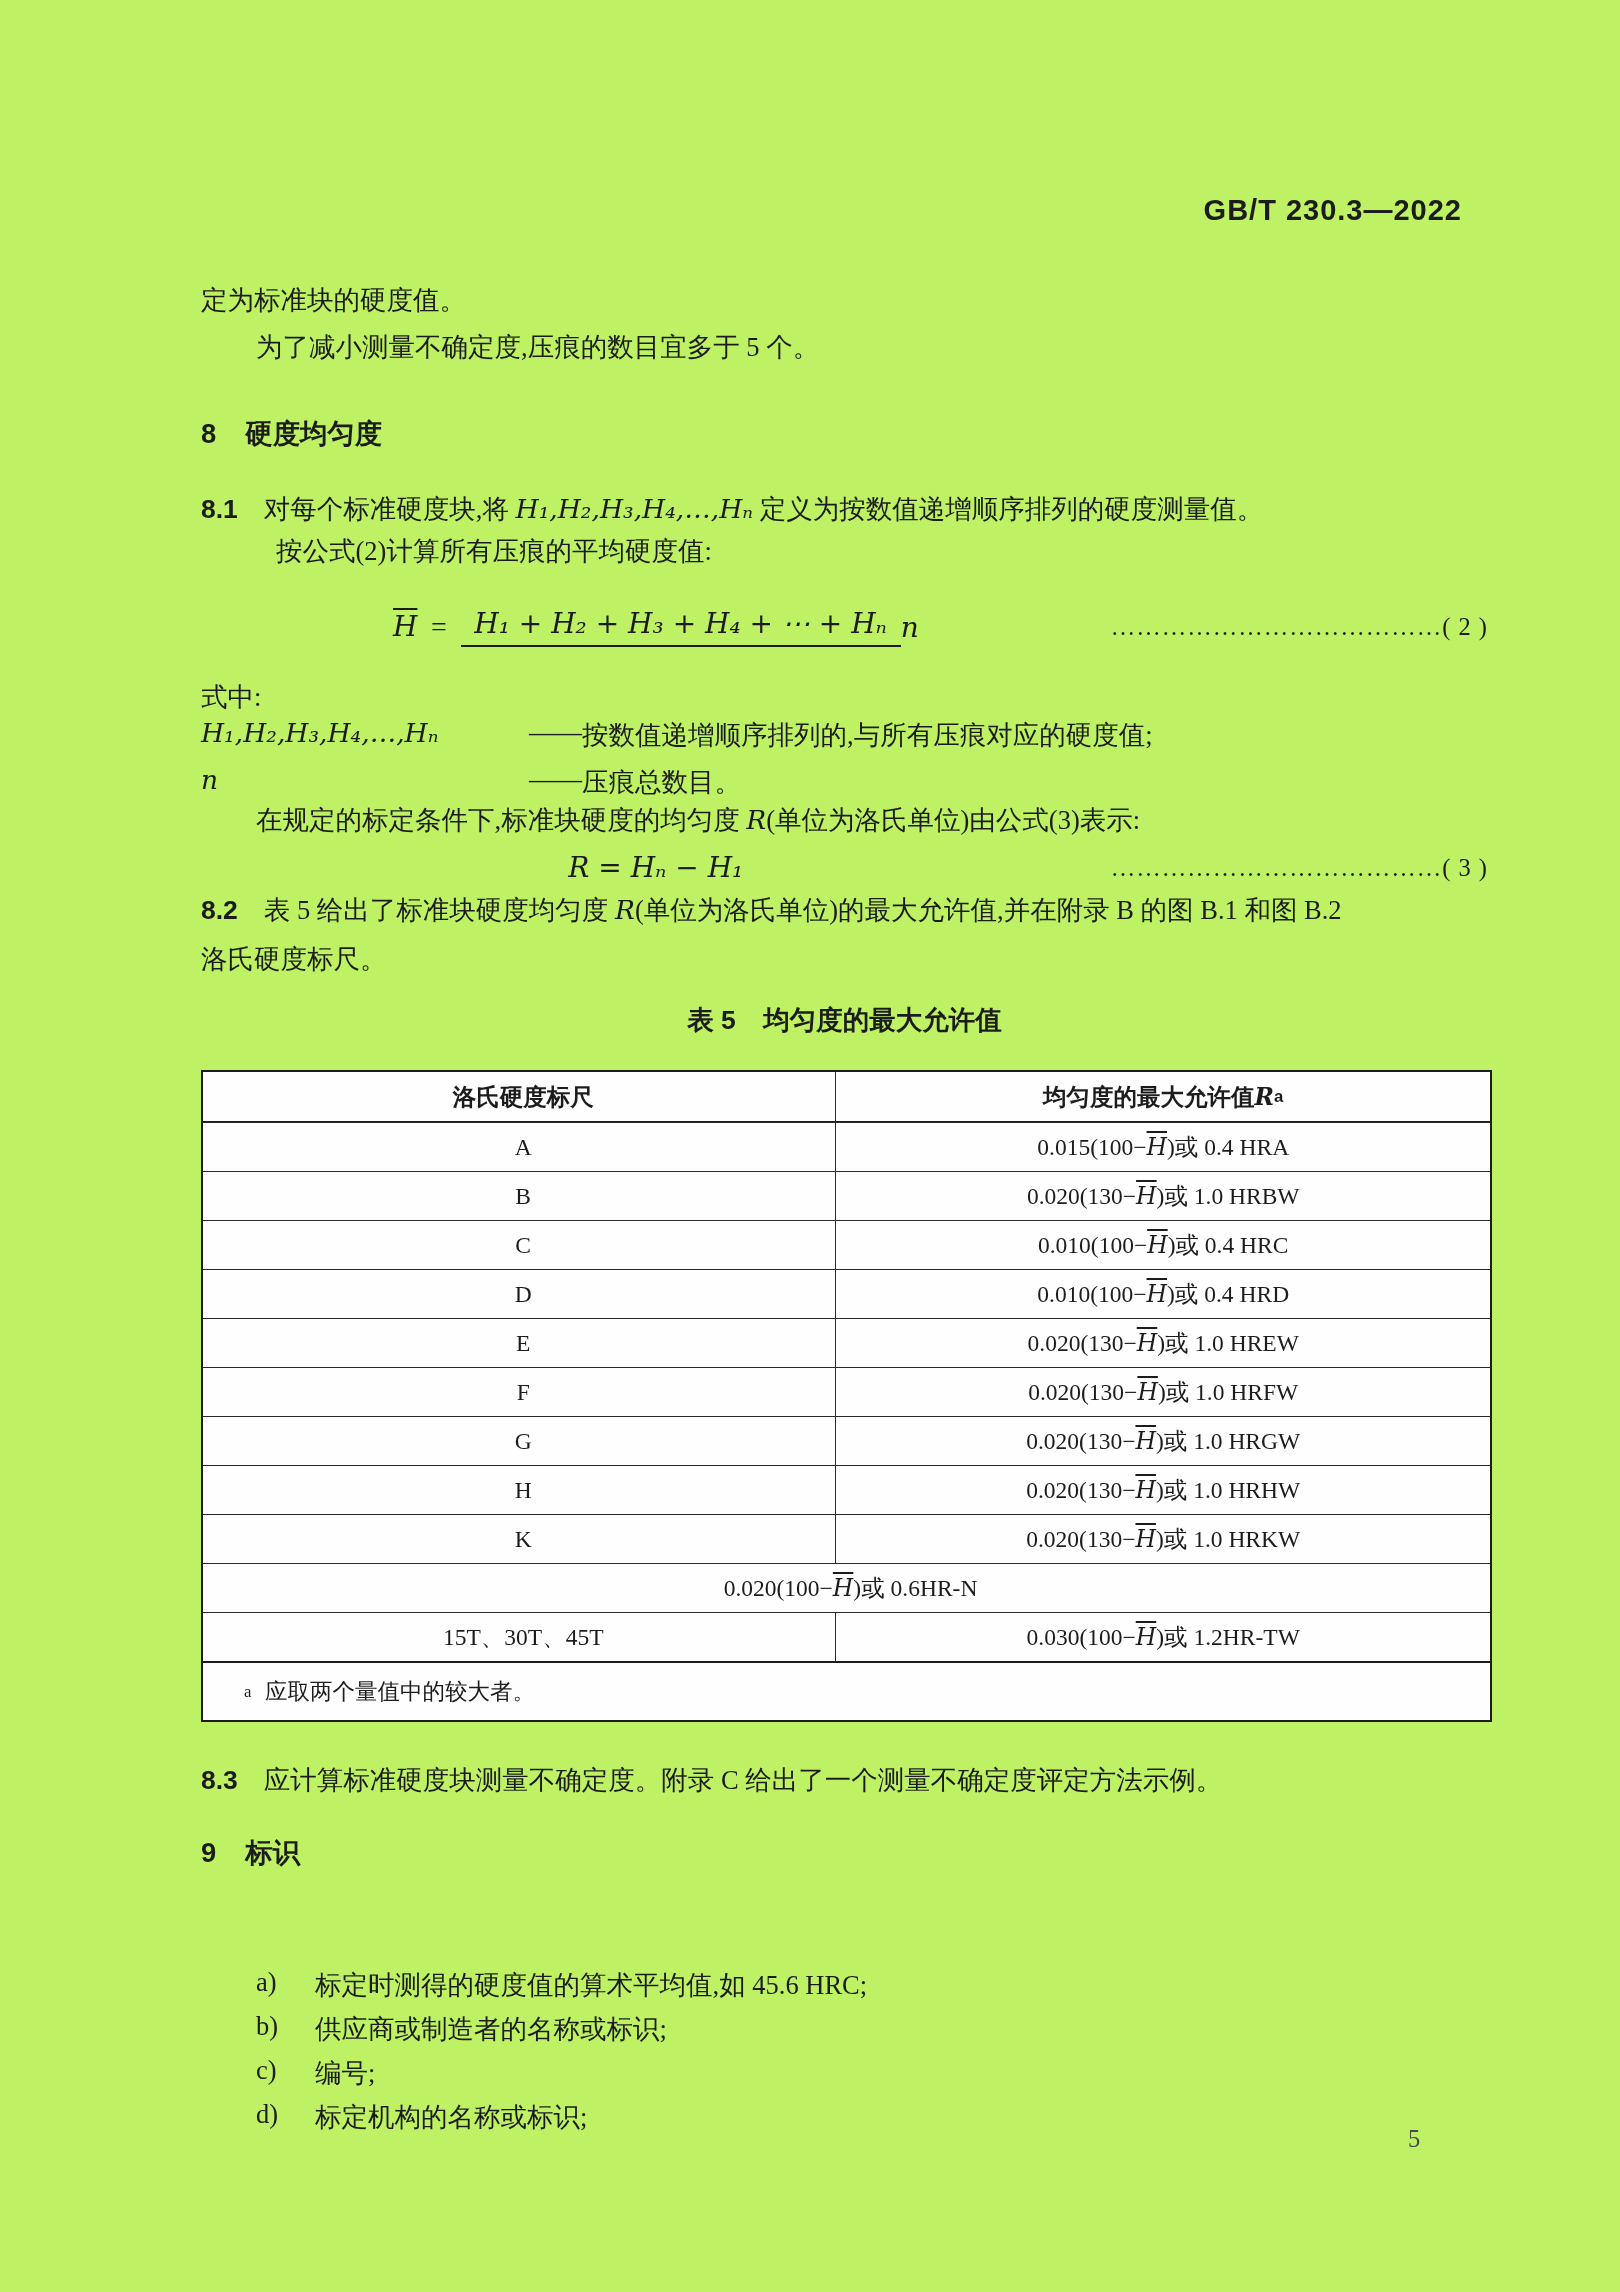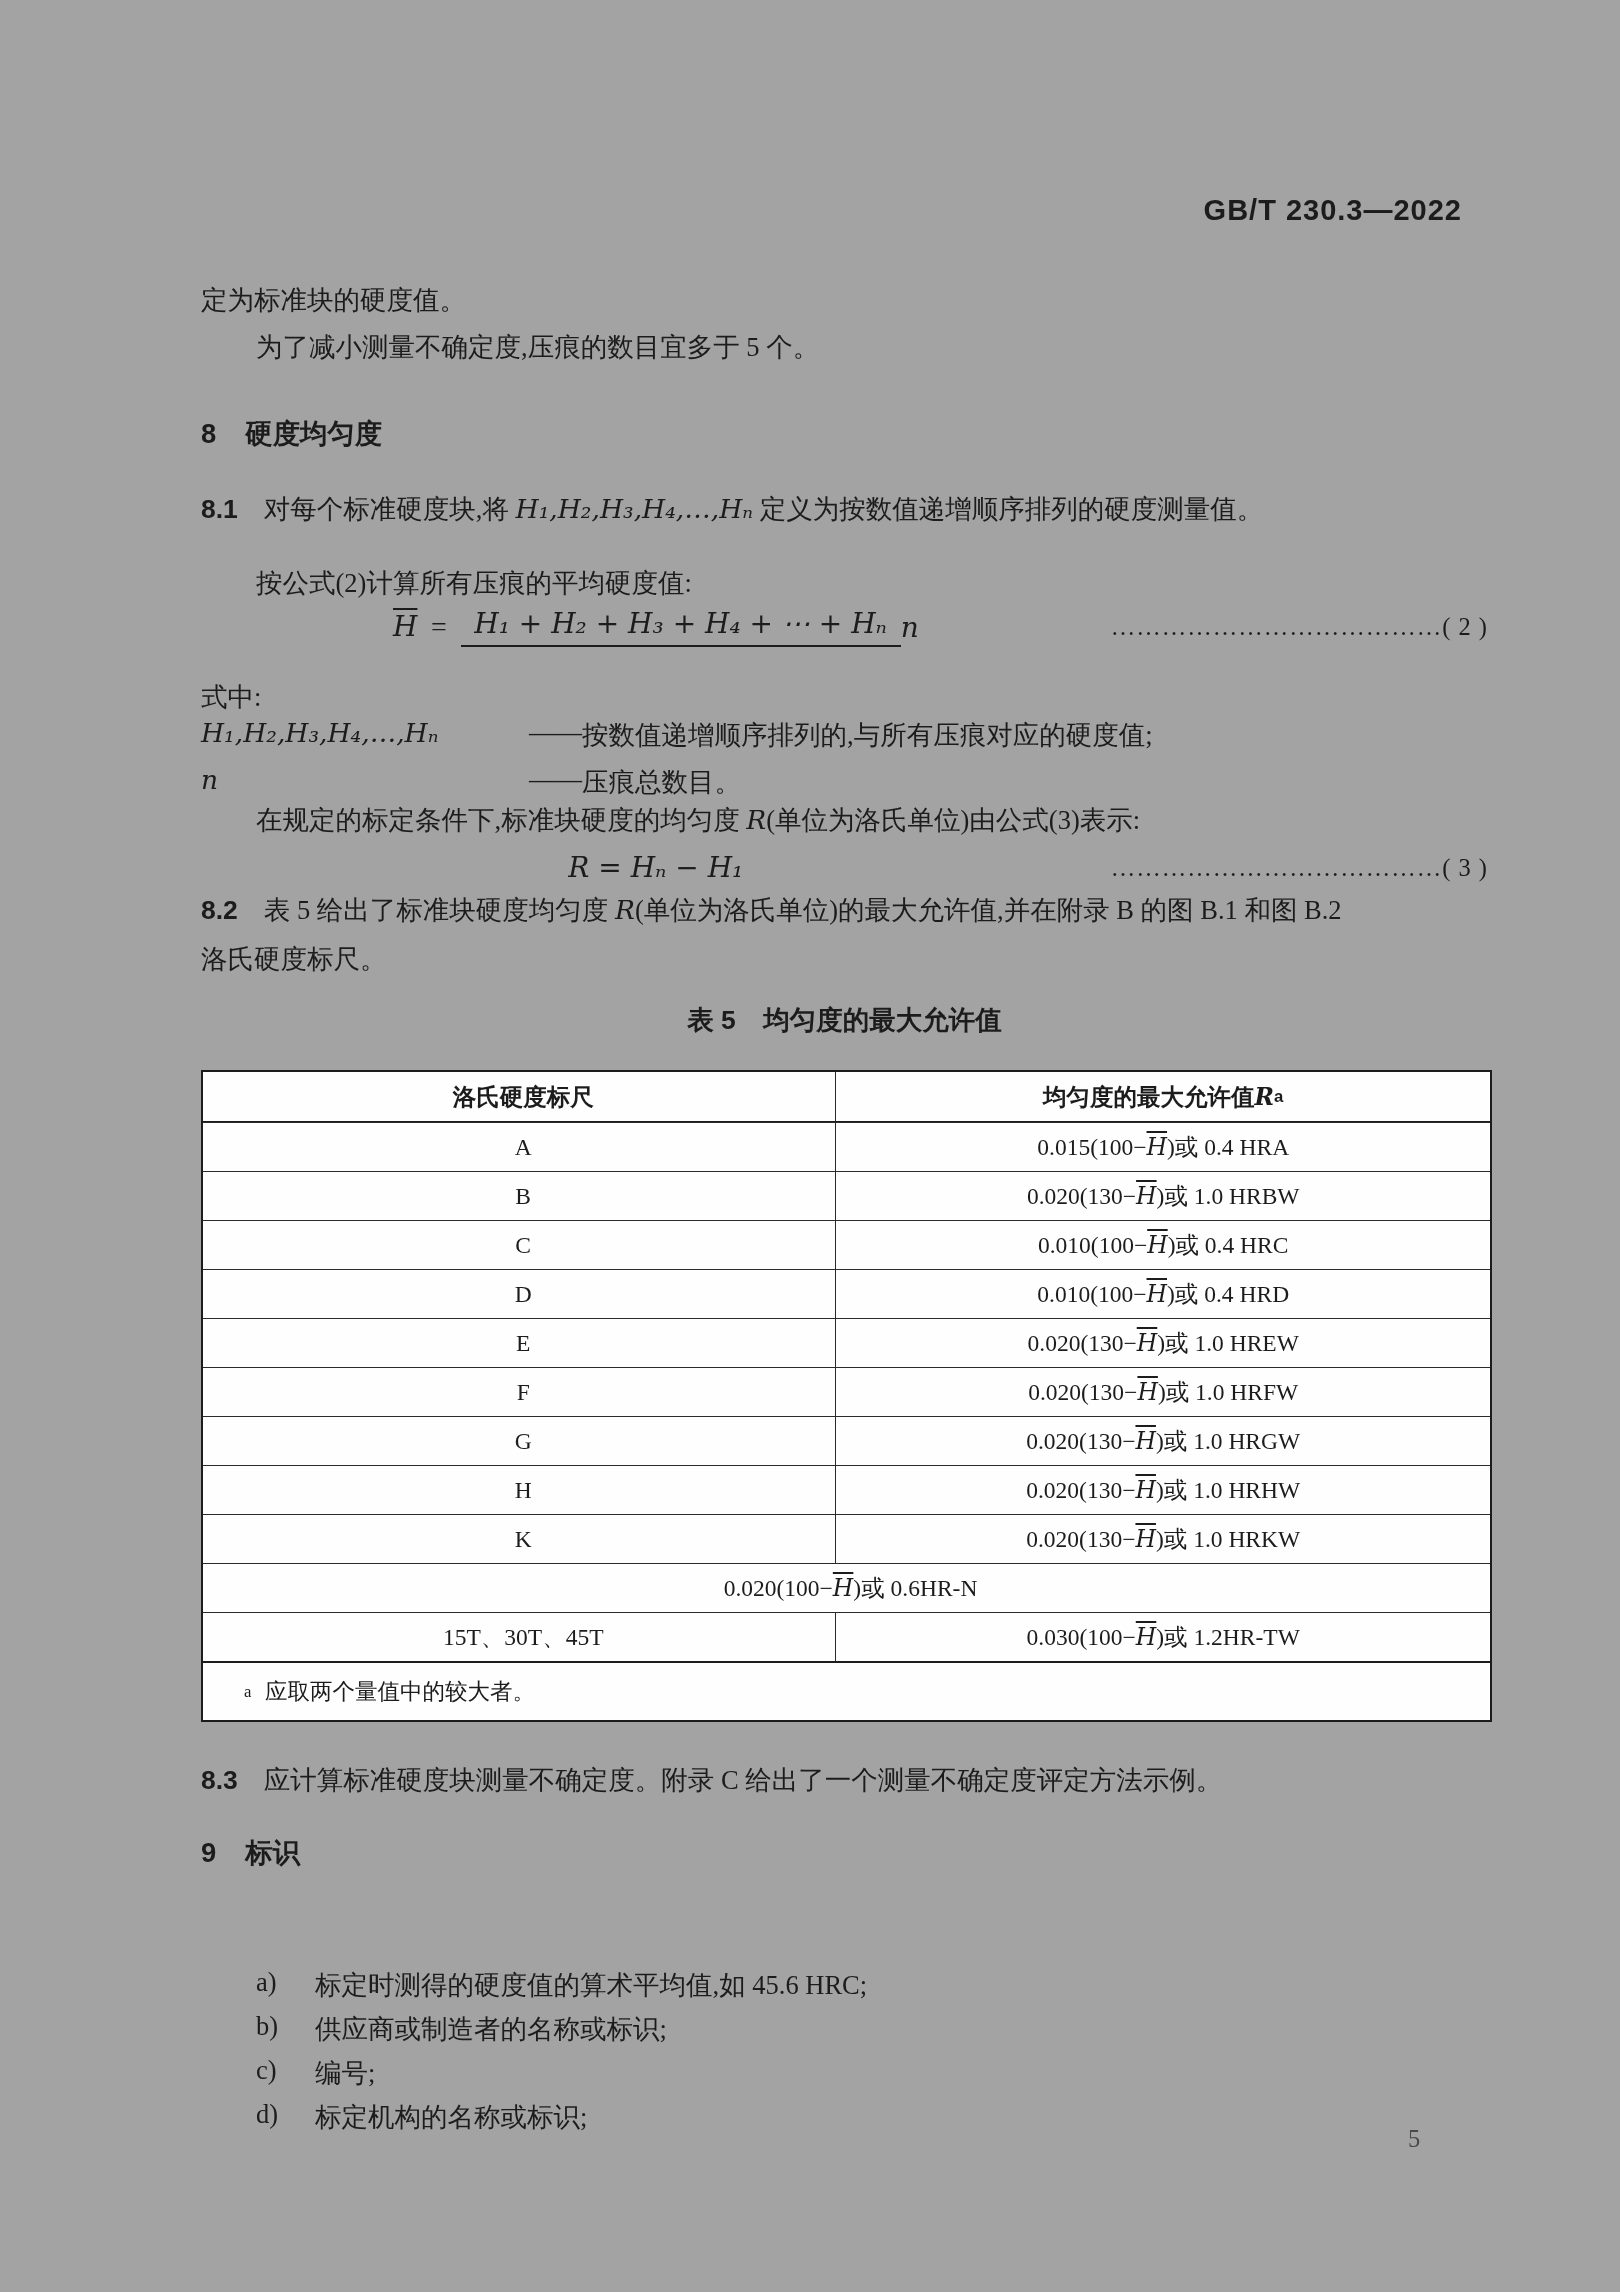--- a/index.html
+++ b/index.html
@@ -1,20 +1,20 @@
 <!DOCTYPE html>
 <html><head>
 <meta charset="utf-8">
 <style>
   html,body{margin:0;padding:0;}
   body{background:#e8e8e8;}
   .page{
     position:relative;
     width:1620px;height:2293px;
-    background:#a3a3a3;
+    background:#bef264;
     color:#1c1c1c;
     font-family:"Liberation Serif","DejaVu Serif",serif;
     font-size:26.5px;
     overflow:hidden;
   }
   .abs{position:absolute;}
   .hei{font-family:"Liberation Sans","DejaVu Sans",sans-serif;font-weight:bold;}
   .var{font-family:"DejaVu Serif","Liberation Serif",serif;font-style:italic;}
   .ol{text-decoration:overline;}
   sup.fn{font-size:16.7px;vertical-align:super;line-height:0;}
@@ -68,21 +68,21 @@
   <div class="abs p-l" style="top:282px;">定为标准块的硬度值。</div>
   <div class="abs p-ind" style="top:329px;">为了减小测量不确定度,压痕的数目宜多于 5 个。</div>
 
   <div class="abs p-l hei" style="top:416px;font-size:27.4px;">
     <span class="sec-no">8</span><span>硬度均匀度</span>
   </div>
 
   <div class="abs p-l" style="top:491px;">
     <span class="clause-no">8.1</span><span>对每个标准硬度块,将 </span><span class="var">H₁,H₂,H₃,H₄,…,Hₙ</span><span> 定义为按数值递增顺序排列的硬度测量值。</span>
   </div>
-  <div class="abs p-ind" style="top:565px;">按公式(2)计算所有压痕的平均硬度值:</div>
+  <div class="abs p-ind" style="top:533px;margin-left:20px;">按公式(2)计算所有压痕的平均硬度值:</div>
 
   <div class="abs formula" style="top:584px;height:86px;">
     <span class="f-math">
       <span class="var ol">H</span>
       <span>=</span>
       <span class="frac">
         <span class="f-num var">H₁ + H₂ + H₃ + H₄ + ⋯ + Hₙ</span>
         <span class="f-den var">n</span>
       </span>
     </span>

